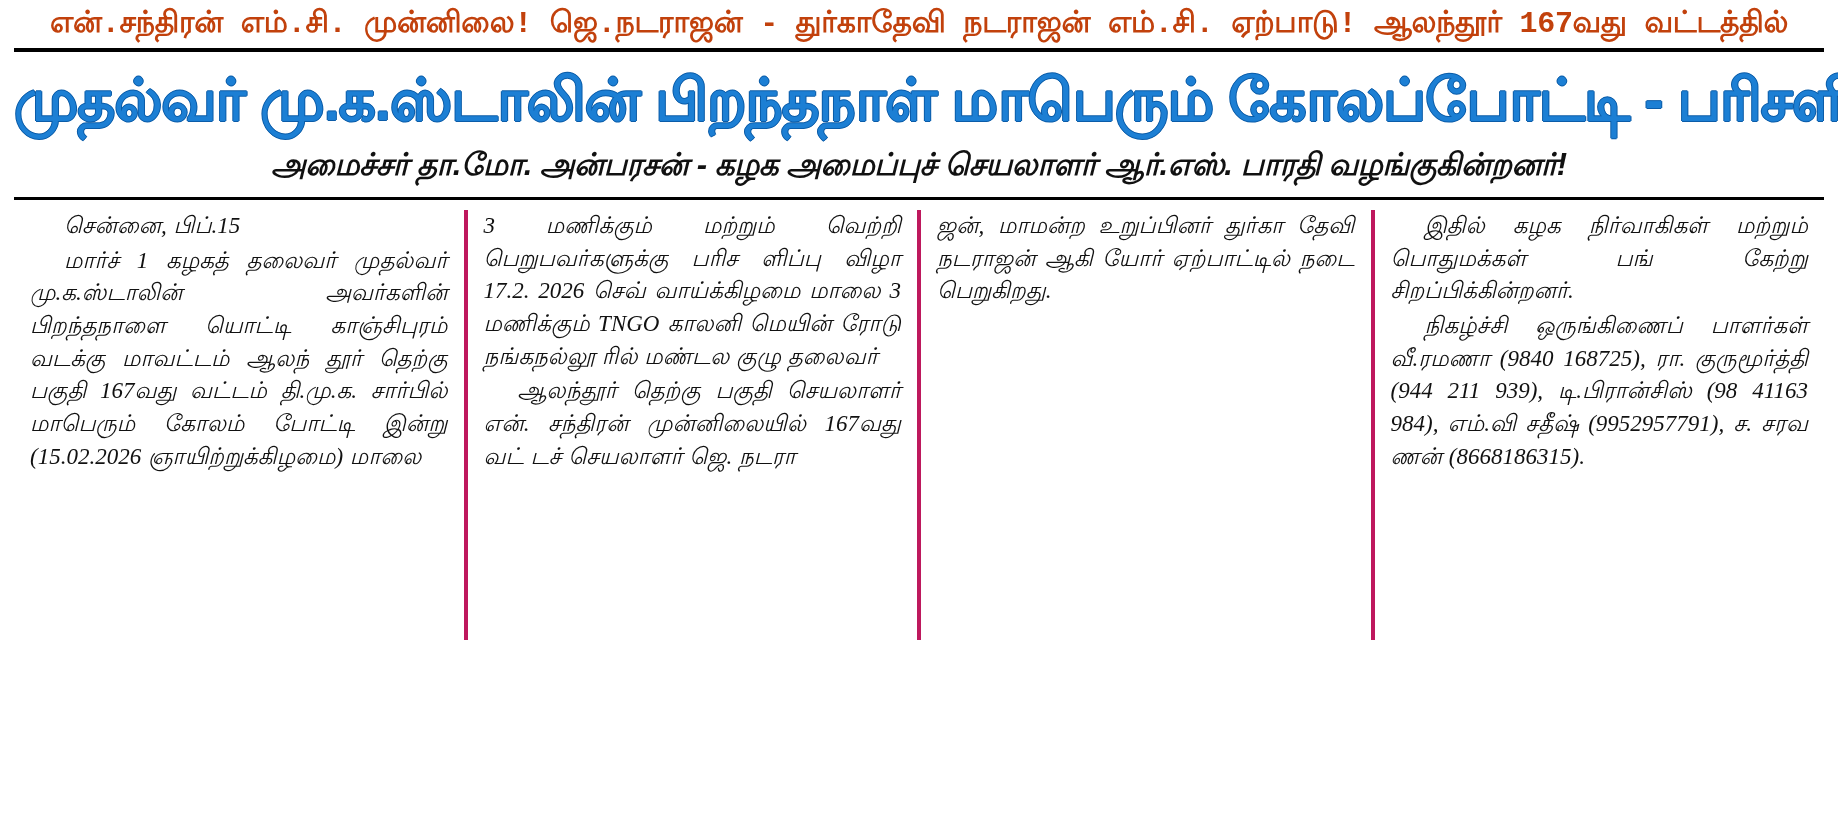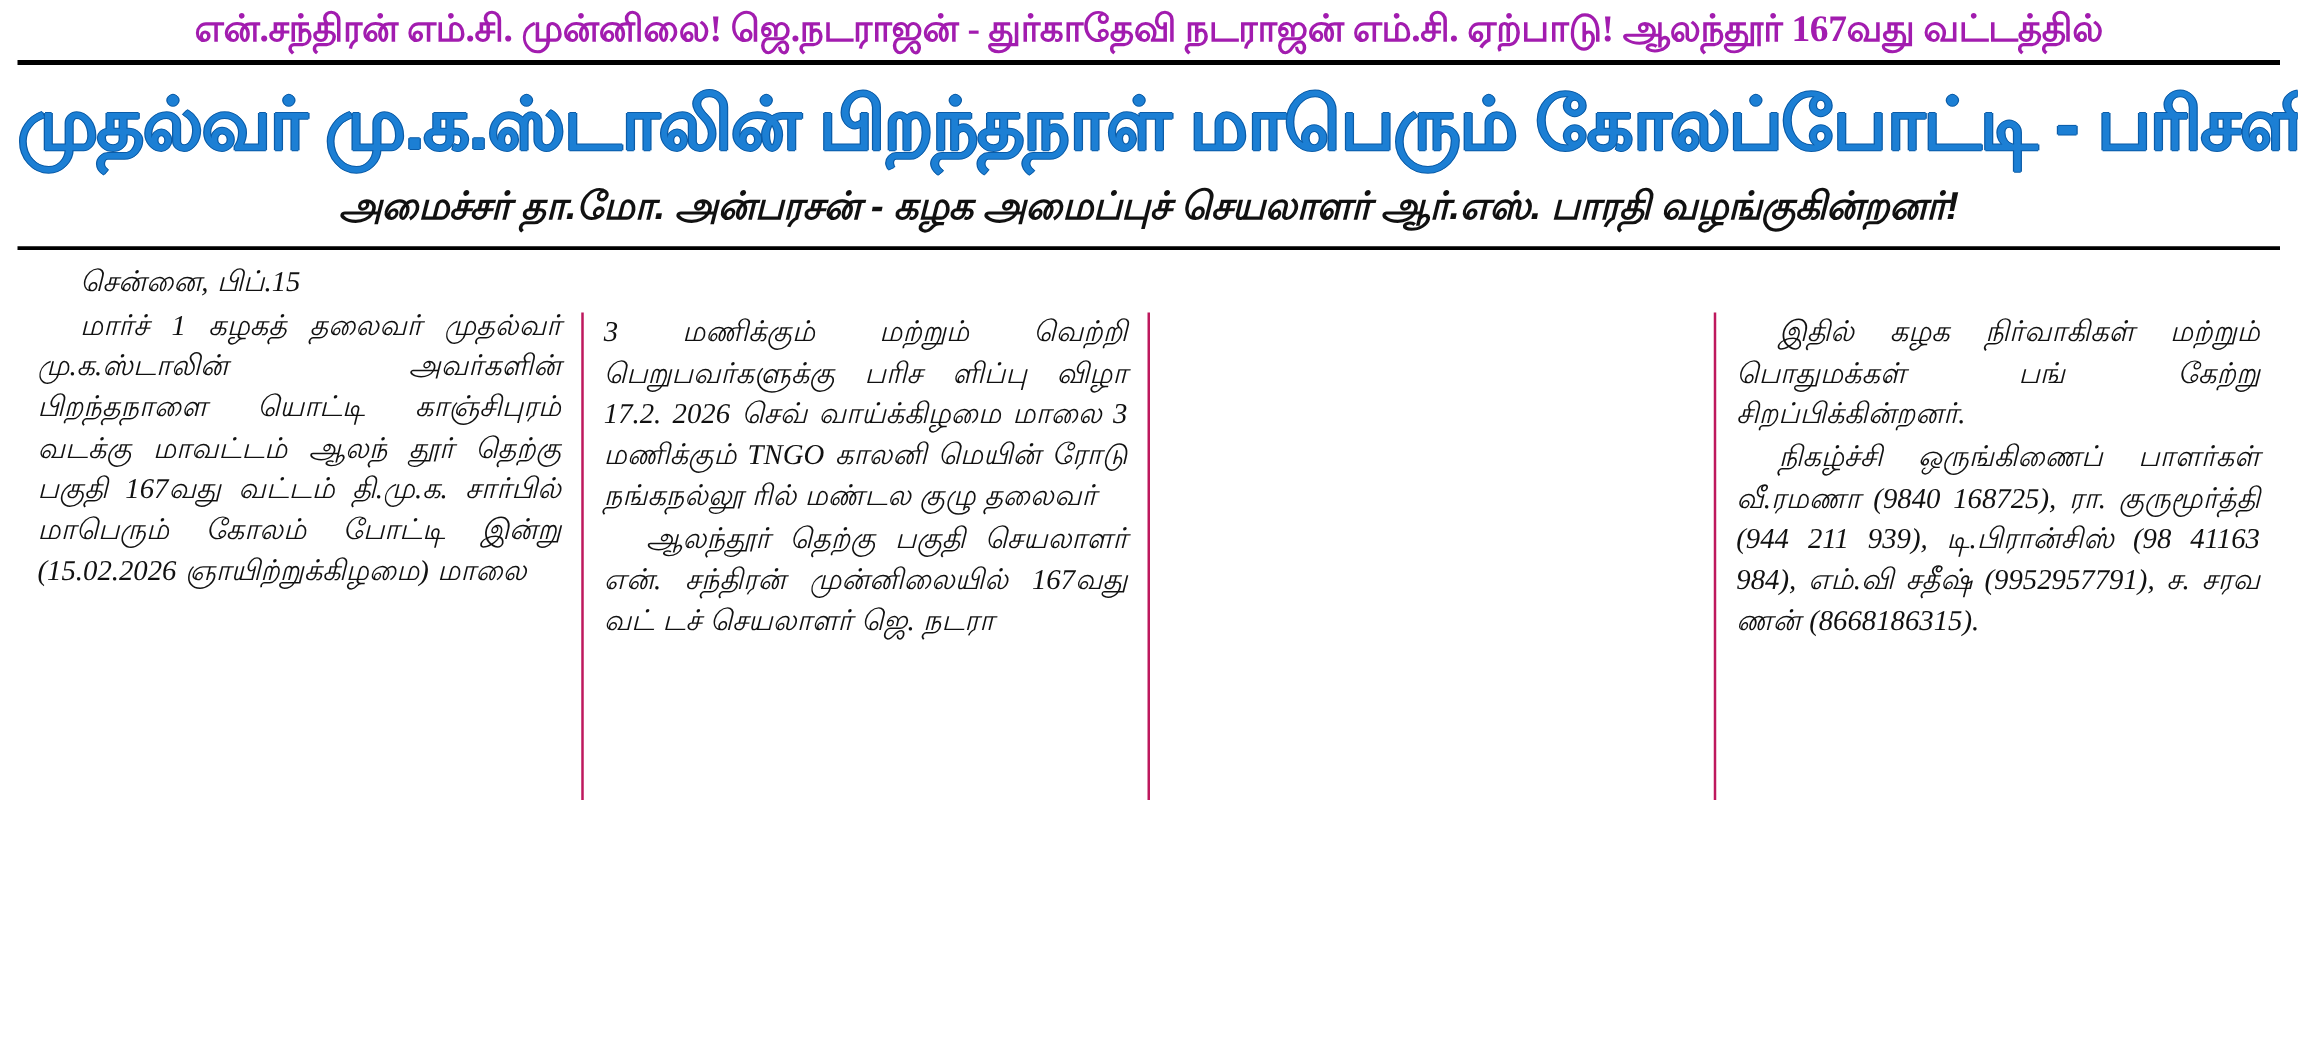--- a/index.html
+++ b/index.html
@@ -17,25 +17,25 @@
     position: relative;
     width: 1838px;
     height: 838px;
     background: #ffffff;
     box-sizing: border-box;
     padding: 0 14px;
   }
 
   
   .kicker {
-    font-family: Liberation Serif, serif;
+    font-family: Liberation Mono, monospace;
     font-weight: bold;
     font-size: 30px;
     line-height: 1.08;
-    color: #a21caf;
+    color: #c2410c;
     text-align: center;
     letter-spacing: -0.3px;
     padding-top: 8px;
     white-space: nowrap;
   }
   .rule {
     height: 4px;
     background: #000000;
     margin: 8px 0 6px 0;
   }
@@ -85,22 +85,21 @@
     align-items: stretch;
     height: 430px;
   }
   .col {
     flex: 1 1 0;
     padding: 0 16px;
     box-sizing: border-box;
     position: relative;
   }
   .col + .col {
-    border-left: 2px solid #be185d;
-    margin-top: 40px;
+    border-left: 4px solid #be185d;
   }
   .col p {
     margin: 0 0 2px 0;
     font-family: "Liberation Serif", serif;
     font-style: italic;
     font-size: 23px;
     line-height: 1.42;
     color: #111111;
     text-align: justify;
     text-indent: 34px;
@@ -131,20 +130,21 @@
       <p>சென்னை, பிப்.15</p>
       <p>மார்ச் 1 கழகத் தலைவர் முதல்வர் மு.க.ஸ்டாலின் அவர்களின் பிறந்தநாளை யொட்டி காஞ்சிபுரம் வடக்கு மாவட்டம் ஆலந் தூர் தெற்கு பகுதி 167வது வட்டம் தி.மு.க. சார்பில் மாபெரும் கோலம் போட்டி இன்று (15.02.2026 ஞாயிற்றுக்கிழமை) மாலை</p>
     </div>
 
     <div class="col">
       <p class="no-indent">3 மணிக்கும் மற்றும் வெற்றி பெறுபவர்களுக்கு பரிச ளிப்பு விழா 17.2. 2026 செவ் வாய்க்கிழமை மாலை 3 மணிக்கும் TNGO காலனி மெயின் ரோடு நங்கநல்லூ ரில் மண்டல குழு தலைவர்</p>
       <p>ஆலந்தூர் தெற்கு பகுதி செயலாளர் என். சந்திரன் முன்னிலையில் 167வது வட் டச் செயலாளர் ஜெ. நடரா</p>
     </div>
 
     <div class="col">
+      <p class="no-indent">ஜன், மாமன்ற உறுப்பினர் துர்கா தேவி நடராஜன் ஆகி யோர் ஏற்பாட்டில் நடை பெறுகிறது.</p>
     </div>
 
     <div class="col">
       <p>இதில் கழக நிர்வாகிகள் மற்றும் பொதுமக்கள் பங் கேற்று சிறப்பிக்கின்றனர்.</p>
       <p>நிகழ்ச்சி ஒருங்கிணைப் பாளர்கள் வீ.ரமணா (9840 168725), ரா. குருமூர்த்தி (944 211 939), டி.பிரான்சிஸ் (98 41163 984), எம்.வி சதீஷ் (9952957791), ச. சரவ ணன் (8668186315).</p>
     </div>
 
   </div>
 </div>
 

